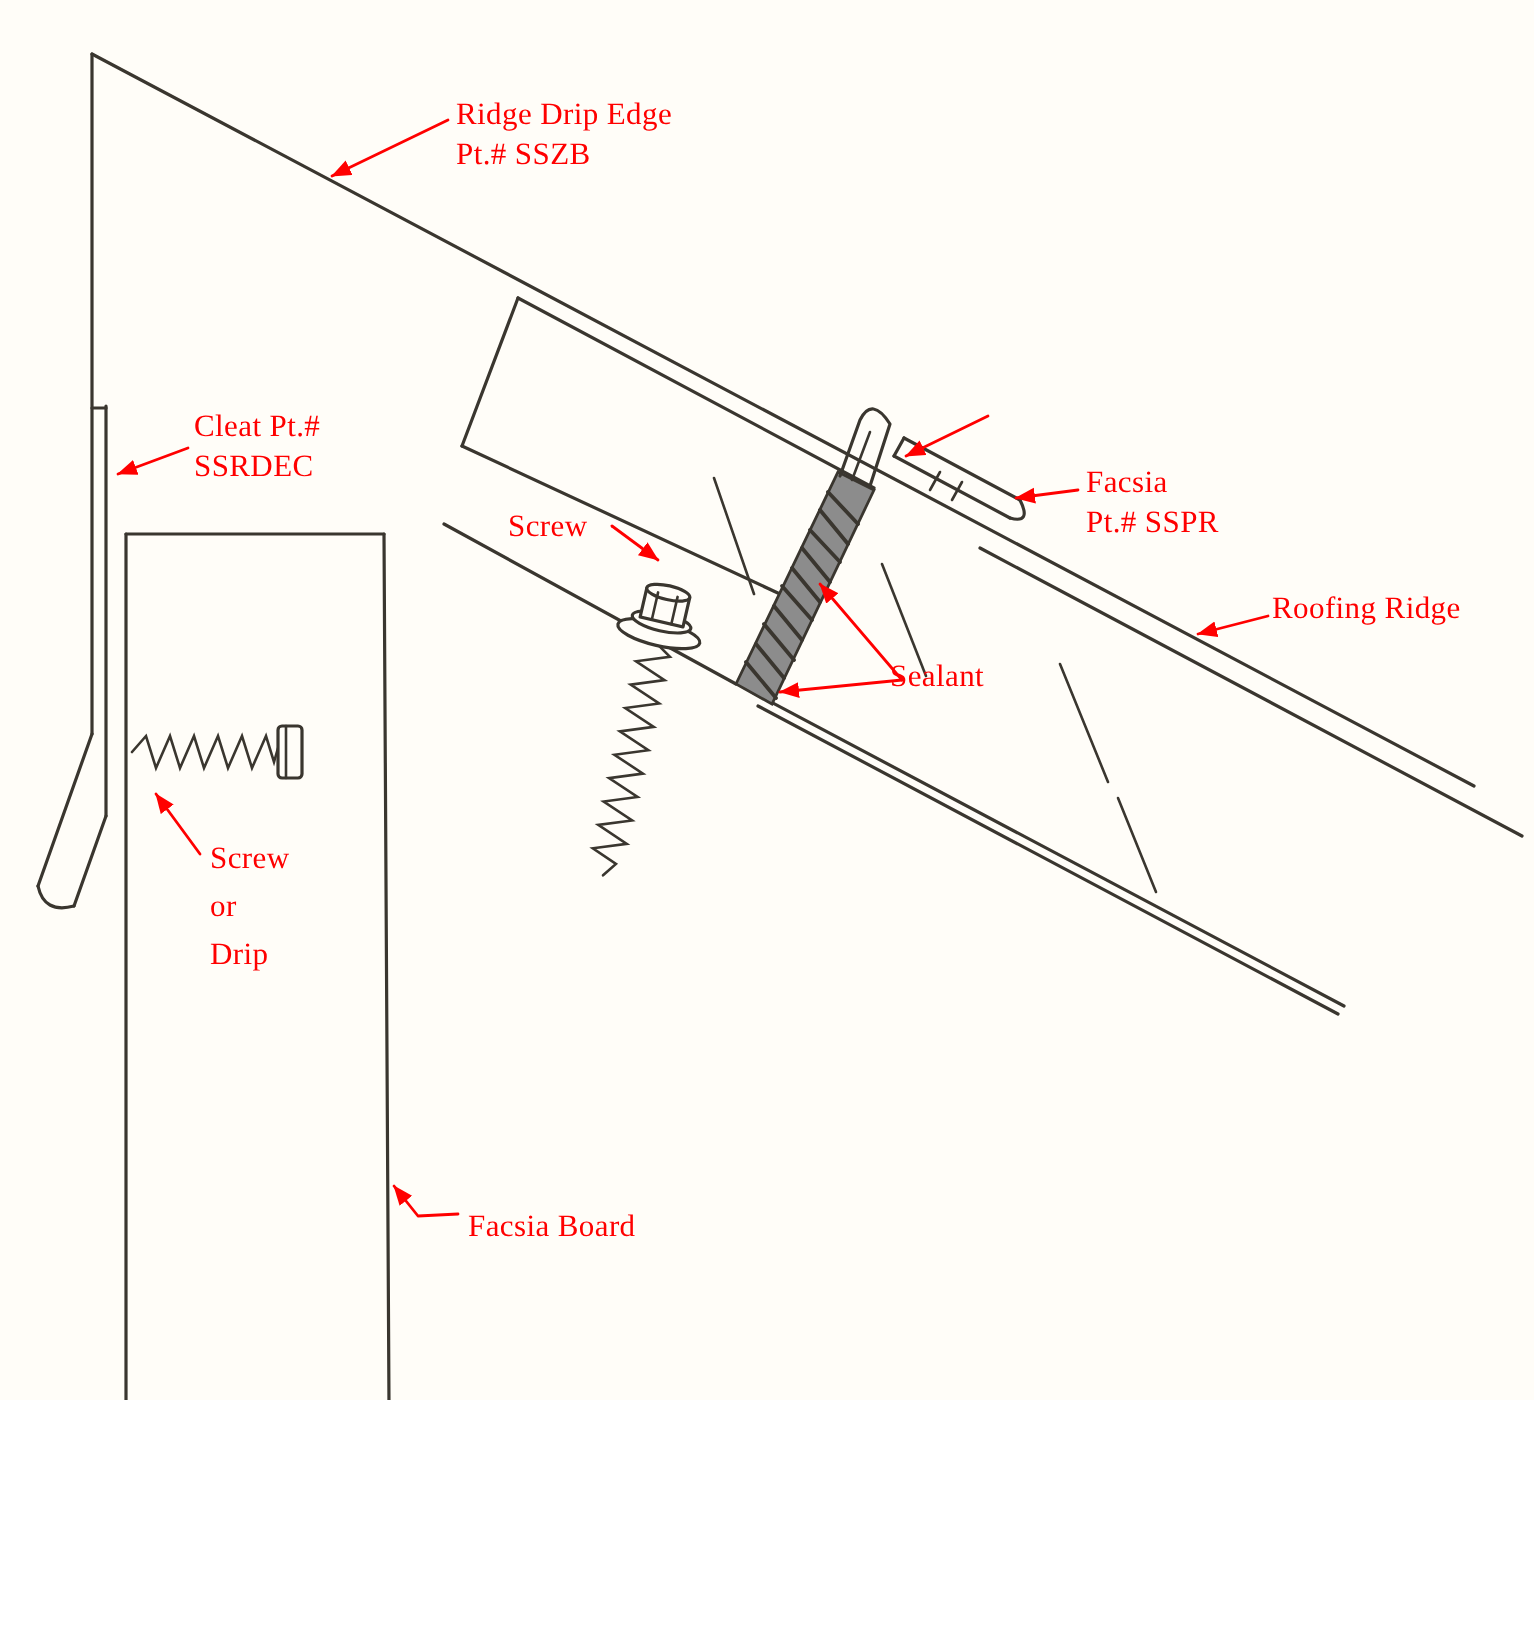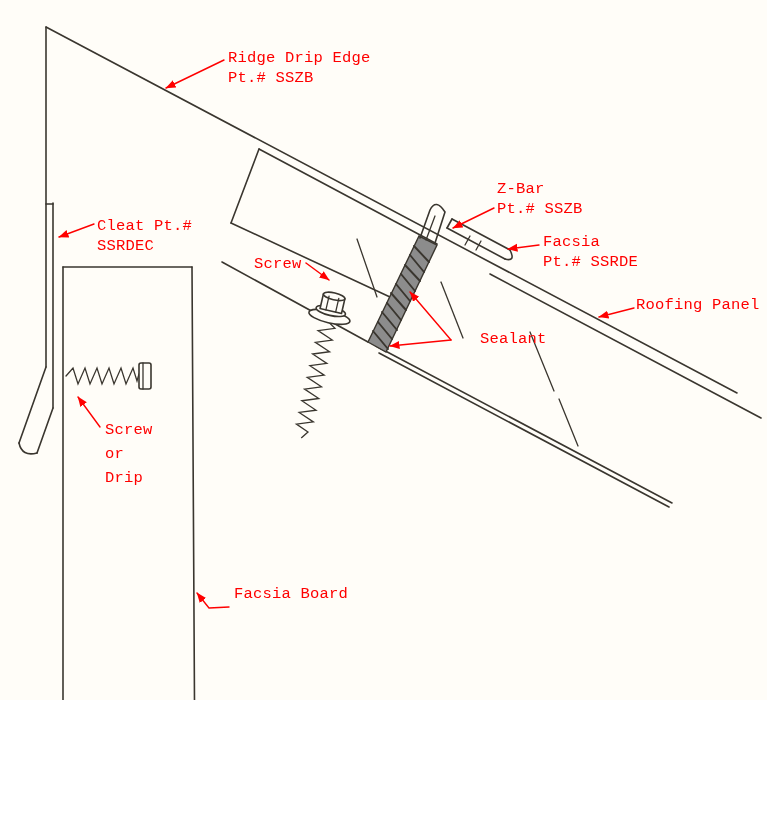--- a/index.html
+++ b/index.html
@@ -4,21 +4,21 @@
 <style>
   :root{
     --bg:#fffdf8;
     --line-ink:#3a362f;
     --label-red:#ff0000;
     --sealant-fill:#8c8c8c;
   }
   html,body{margin:0;padding:0;background:#ffffff;}
   .stage{
     position:relative;width:767px;height:700px;background:var(--bg);
-    font-family:Liberation Mono, monospace;overflow:hidden;
+    font-family:Liberation Serif, serif;overflow:hidden;
   }
   svg.art{position:absolute;left:0;top:0;}
   .ink{stroke:var(--line-ink);fill:none;stroke-width:1.6;stroke-linecap:round;stroke-linejoin:round;}
   .ink-thin{stroke:var(--line-ink);fill:none;stroke-width:1.3;stroke-linecap:round;}
   .fill-bg{fill:var(--bg);}
   .sealant{fill:var(--sealant-fill);stroke:var(--line-ink);stroke-width:1.4;}
   .hatch{stroke:var(--line-ink);stroke-width:1.9;stroke-linecap:round;}
   .red{stroke:var(--label-red);fill:none;stroke-width:1.4;stroke-linecap:round;stroke-linejoin:round;}
   .label{
     position:absolute;color:var(--label-red);font-size:15.5px;line-height:20px;
@@ -128,50 +128,46 @@
       <path class="red" marker-end="url(#arrow)" d="M100,427 L78,397"></path>
       <path class="red" marker-end="url(#arrow)" d="M229,607 L209,608 L197,593"></path>
     </g>
   </svg>
 
   <div class="label" style="left:228px;top:48px">
     <div>Ridge Drip Edge</div>
     <div>Pt.# SSZB</div>
   </div>
 
-  <div class="label" style="left:97px;top:216px">
+  <div class="label" style="left:97px;top:204px">
     <div>Cleat Pt.#</div>
     <div>SSRDEC</div>
   </div>
 
   <div class="label" style="left:254px;top:254px">
     <div>Screw</div>
   </div>
 
-  <div class="label" style="left:497px;top:179px">
-    <div>Z-Bar</div>
-    <div>Pt.# SSZB</div>
-  </div>
 
   <div class="label" style="left:543px;top:232px">
     <div>Facsia</div>
-    <div>Pt.# SSRDE</div>
+    <div>Pt.# SSPR</div>
   </div>
 
   <div class="label" style="left:636px;top:295px">
-    <div>Roofing Panel</div>
+    <div>Roofing Ridge</div>
   </div>
 
-  <div class="label" style="left:480px;top:329px">
+  <div class="label" style="left:445px;top:329px">
     <div>Sealant</div>
   </div>
 
   <div class="label tall" style="left:105px;top:418px">
     <div>Screw</div>
     <div>or</div>
     <div>Drip</div>
   </div>
 
-  <div class="label" style="left:234px;top:584px">
+  <div class="label" style="left:234px;top:604px">
     <div>Facsia Board</div>
   </div>
 
 </div>
 
 </body></html>

